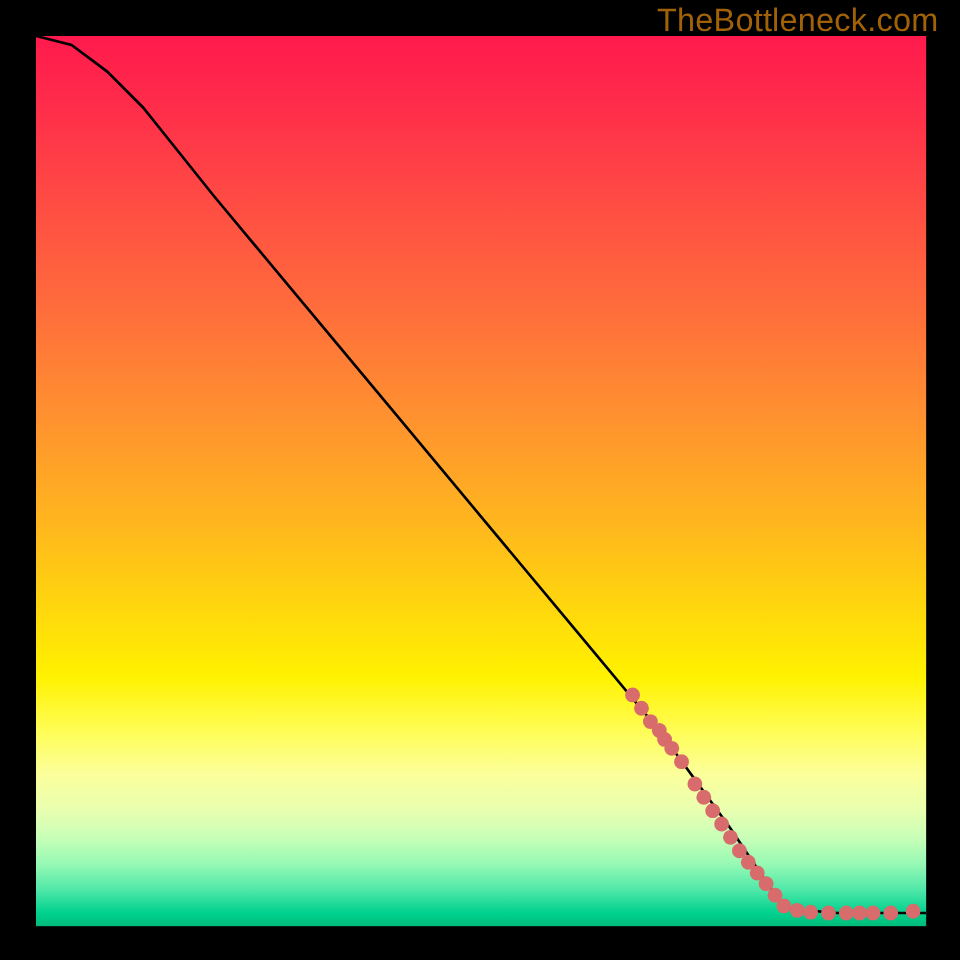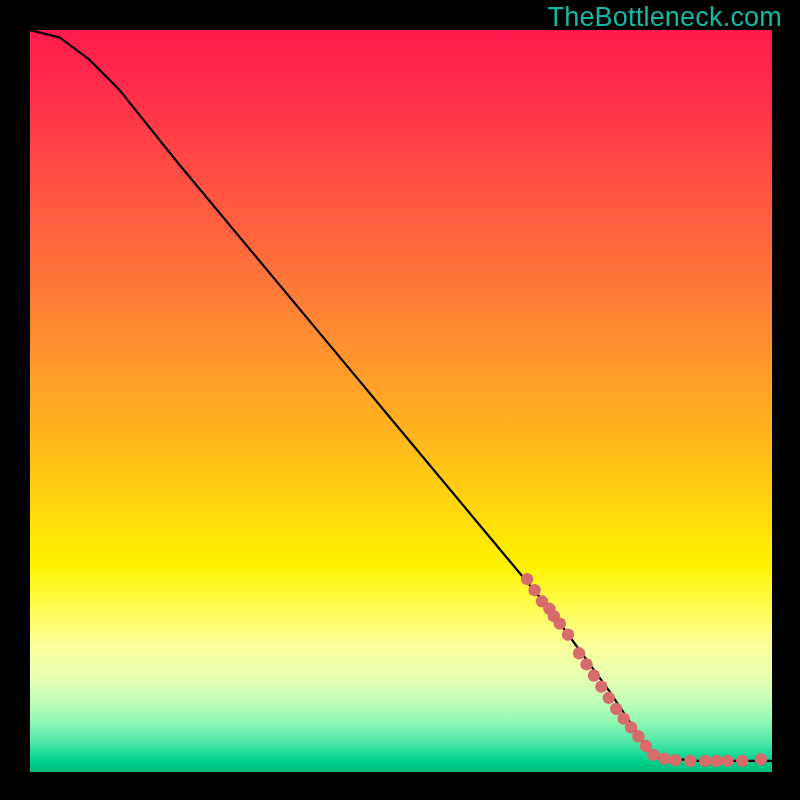--- a/index.html
+++ b/index.html
@@ -14,21 +14,21 @@
   .frame {
     position: relative;
     width: 800px;
     height: 800px;
     background: #000;
   }
   .watermark {
     position: absolute;
     top: 2px;
     right: 18px;
-    color: #14b8a6;
+    color: #a16207;
     font-size: 27px;
     font-weight: 400;
     letter-spacing: 0.2px;
     z-index: 10;
   }
   .plot-area {
     position: absolute;
     left: 30px;
     top: 30px;
     width: 742px;

